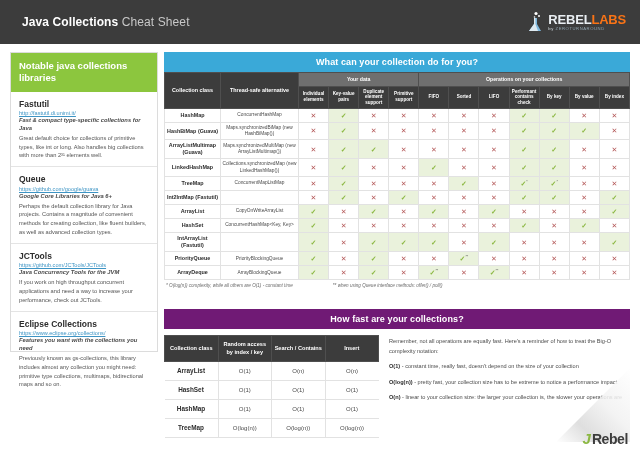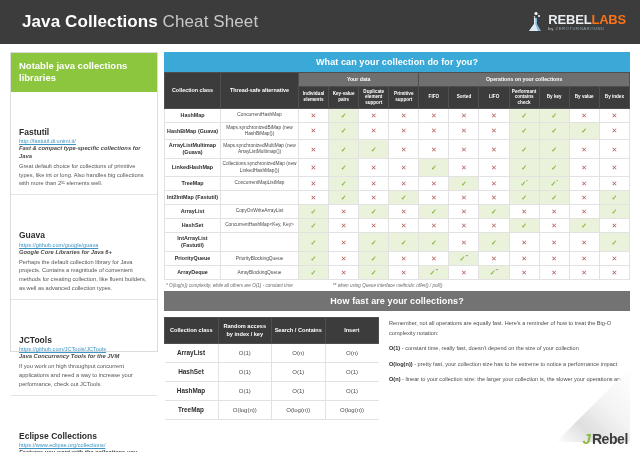--- a/index.html
+++ b/index.html
@@ -10,55 +10,55 @@
     overflow: hidden;
   }
   #page { position: relative; width: 640px; height: 452px; background: #fff; }
 
   
   .topbar {
     height: 44px; background: #3c3c3c;
     display: flex; align-items: center; justify-content: space-between;
     padding: 0 14px 0 22px;
   }
-  .title { font-size: 17px; color: #fff; letter-spacing: .1px; }
+  .title { font-size: 12px; color: #fff; letter-spacing: .1px; }
   .title b { font-weight: bold; }
   .title span.light { color: #c8c8c8; font-weight: normal; }
   .brand { display: flex; align-items: center; gap: 4px; }
   .brand-mark { width: 18px; height: 22px; position: relative; }
   .brand-text { line-height: 1; text-align: left; }
   .brand-top { font-size: 13px; font-weight: bold; letter-spacing: -.2px; }
   .brand-top .c1 { color: #e9eef2; }
   .brand-top .c2 { color: #f97316; }
   .brand-sub { font-size: 4.2px; color: #8fa3ae; letter-spacing: .55px; margin-top: 1px; }
   .brand-sub .by { color: #cfd8dd; }
 
   .page-body { display: flex; padding: 8px 10px 0 10px; gap: 6px; height: 308px; }
 
   
   .sidebar { width: 148px; flex: 0 0 148px; border: 1px solid #dcdcdc; background:#fff; }
   .side-head {
     background: #8cc63e; color: #fff; font-weight: bold;
     font-size: 9.5px; padding: 7px 8px; line-height: 1.3;
   }
-  .lib { padding: 7px 8px 6px 8px; border-bottom: 1px solid #e4e4e4; margin-top: 28px; }
+  .lib { padding: 7px 8px 6px 8px; border-bottom: 1px solid #e4e4e4; }
   .lib:last-child { border-bottom: none; }
   .lib-name { font-size: 8.5px; font-weight: bold; color: #2d2d2d; }
   .lib-url { font-size: 5.6px; color: #3d94c4; text-decoration: underline; display:block; margin: 1.5px 0 1px; word-break: break-all;}
   .lib-tag { font-size: 5.8px; font-style: italic; color: #4a4a4a; font-weight: bold; line-height: 1.35; }
   .lib-desc { font-size: 5.7px; color: #555; line-height: 1.55; margin-top: 1px; }
 
   
   .main { flex: 1; display: flex; flex-direction: column; }
   .band {
     color: #fff; font-weight: bold; font-size: 9px; text-align: center;
     padding: 5px 0; letter-spacing: .1px;
   }
   .band.blue { background: #3aa9d8; }
-  .band.orange { background: #737373; margin-top: 3px; }
+  .band.orange { background: #701a75; margin-top: 21px; }
 
   table { border-collapse: collapse; width: 100%; table-layout: fixed; }
 
   
   .ftab th { background: #3c3c3c; color: #fff; font-size: 4.6px; font-weight: bold;
              padding: 2px 1px; text-align: center; line-height: 1.25;
              border: 1px solid #4f4f4f; }
   .ftab th.grp { background: #6f6f6f; font-size: 5.2px; padding: 3px 1px; }
   .ftab th.lead { background: #3c3c3c; font-size: 5.4px; vertical-align: middle; }
   .ftab td { font-size: 5.2px; text-align: center; color: #3b3b3b;
@@ -136,21 +136,21 @@
     <div class="sidebar">
       <div class="side-head">Notable java collections libraries</div>
       <div id="lib-list">
           <div class="lib">
             <div class="lib-name">Fastutil</div>
             <span class="lib-url">http://fastutil.di.unimi.it/</span>
             <div class="lib-tag">Fast &amp; compact type-specific collections for Java</div>
             <div class="lib-desc">Great default choice for collections of primitive types, like int or long. Also handles big collections with more than 2³¹ elements well.</div>
           </div>
           <div class="lib">
-            <div class="lib-name">Guava</div>
+            <div class="lib-name">Queue</div>
             <span class="lib-url">https://github.com/google/guava</span>
             <div class="lib-tag">Google Core Libraries for Java 6+</div>
             <div class="lib-desc">Perhaps the default collection library for Java projects. Contains a magnitude of convenient methods for creating collection, like fluent builders, as well as advanced collection types.</div>
           </div>
           <div class="lib">
             <div class="lib-name">JCTools</div>
             <span class="lib-url">https://github.com/JCTools/JCTools</span>
             <div class="lib-tag">Java Concurrency Tools for the JVM</div>
             <div class="lib-desc">If you work on high throughput concurrent applications and need a way to increase your performance, check out JCTools.</div>
           </div>

